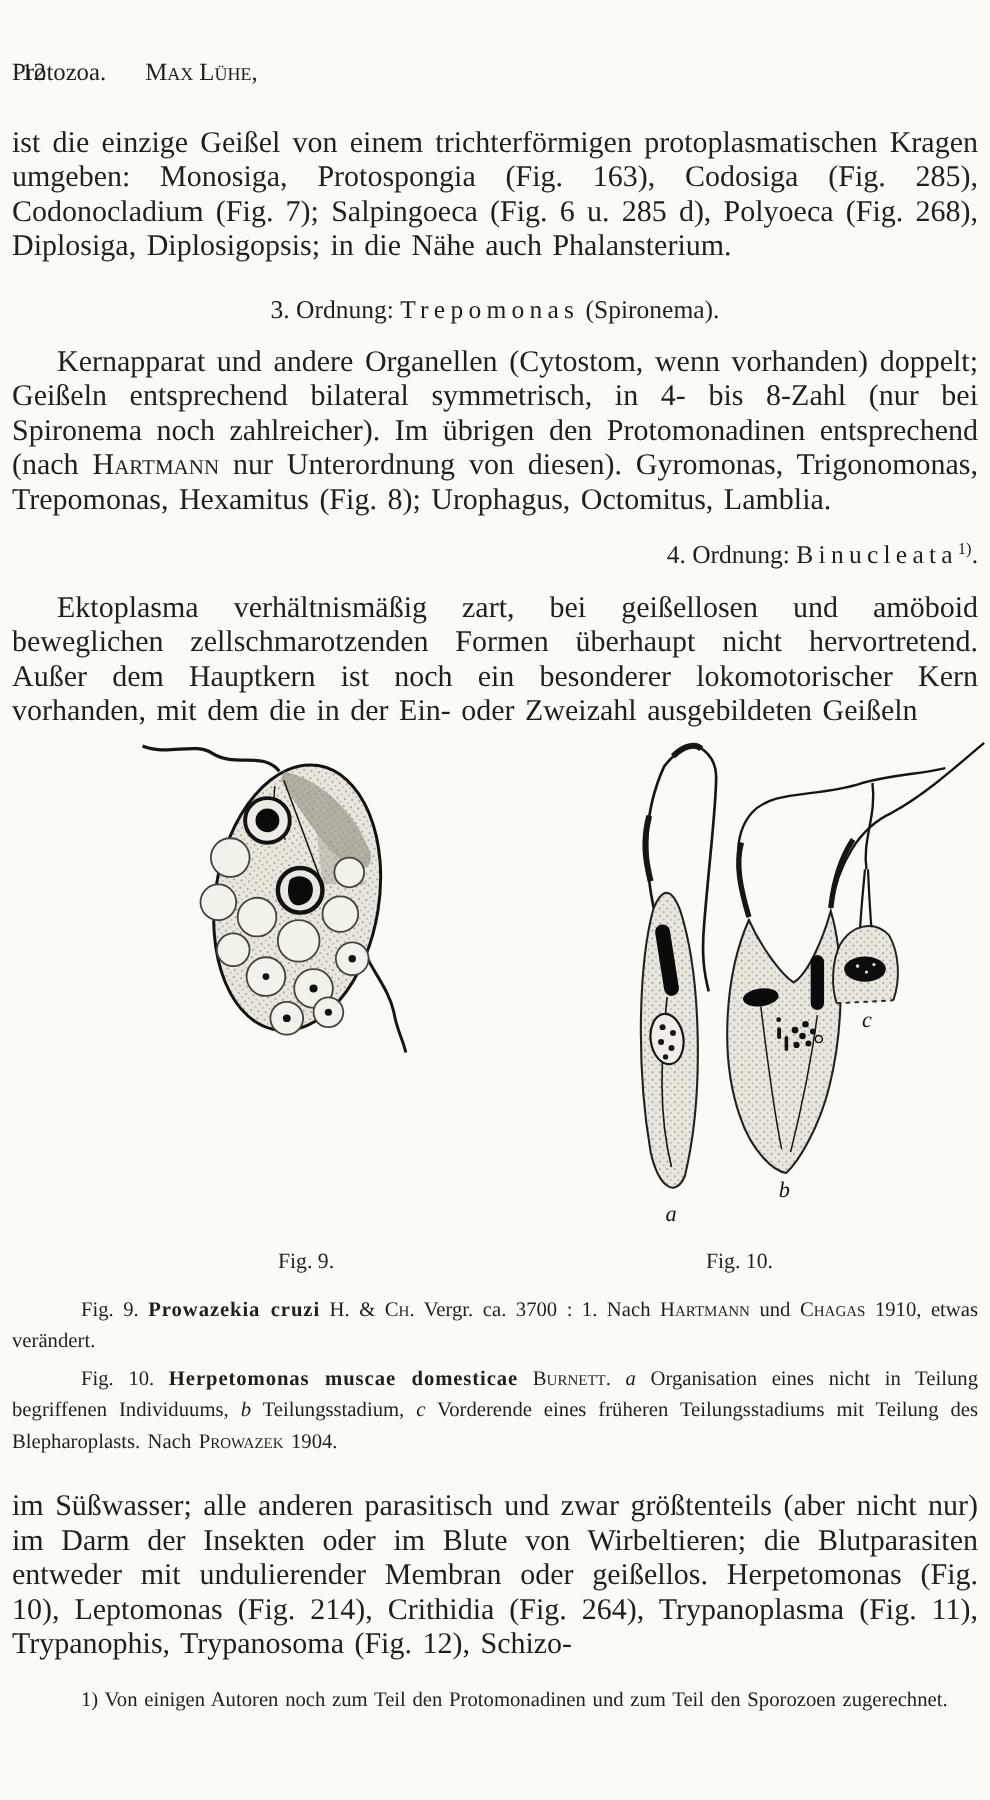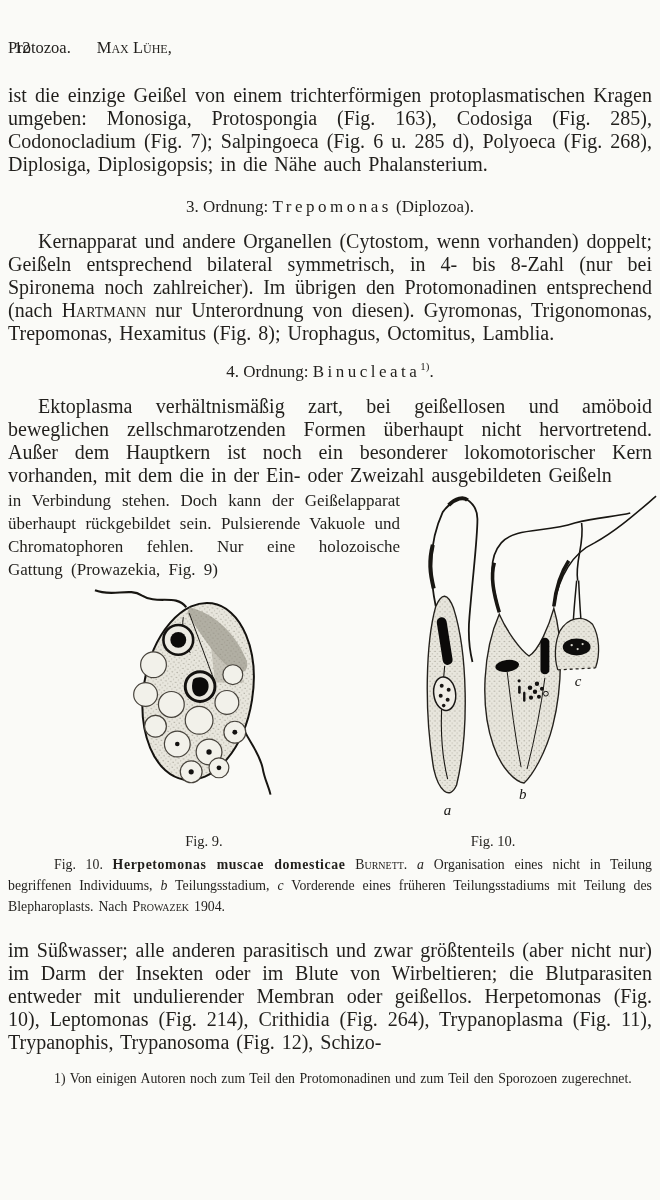--- a/index.html
+++ b/index.html
@@ -20,21 +20,21 @@
   }
   p.body.indent{text-indent:30px;}
   .h-ord{
     text-align:center;font-size:17px;font-weight:normal;margin:0;
   }
   .h-ord .spread{letter-spacing:3.5px;}
   .h-ord sup{font-size:11px;}
   #p1{margin-top:24px;}
   #h3{margin-top:21px;margin-bottom:13px;}
   #p2{}
-  #h4{margin-top:15px;margin-bottom:13px;}
+  #h4{margin-top:15px;margin-bottom:13px;text-align:right;}
   #p3wide{}
   .figrow{display:flex;margin-top:2px;}
   .leftcol{width:392px;flex:none;}
   .rightcol{flex:1;position:relative;}
   .narrowtext{
     font-size:17px;line-height:23px;text-align:justify;margin:0;word-spacing:4px;
   }
   .fig9wrap{margin:4px 0 0 86px;}
   .fig10wrap{margin-top:-8px;margin-left:4px;}
   .figlabels{display:flex;margin-top:2px;font-size:14.5px;}
@@ -61,31 +61,30 @@
 
 <div class="page">
 
   <div class="pagehead">
     <span class="pagenum">12</span>
     <div class="runhead"><span>Protozoa.</span><span class="gap"></span><span class="sc">Max Lühe,</span></div>
   </div>
 
   <p class="body" id="p1">ist die einzige Geißel von einem trichterförmigen protoplasmatischen Kragen umgeben: Monosiga, Protospongia (Fig. 163), Codosiga (Fig. 285), Codonocladium (Fig. 7); Salpingoeca (Fig. 6 u. 285 d), Polyoeca (Fig. 268), Diplosiga, Diplosigopsis; in die Nähe auch Phalansterium.</p>
 
-  <h3 class="h-ord" id="h3"><span>3. Ordnung: </span><span class="spread">Trepomonas</span><span> (Diplozoa).</span></h3>
+  <h3 class="h-ord" id="h3"><span>3. Ordnung: </span><span class="spread">Trepomonas</span><span> (Spironema).</span></h3>
 
   <p class="body indent" id="p2"><span>Kernapparat und andere Organellen (Cytostom, wenn vorhanden) doppelt; Geißeln entsprechend bilateral symmetrisch, in 4- bis 8-Zahl (nur bei Spironema noch zahlreicher).  Im übrigen den Protomonadinen entsprechend (nach </span><span class="sc">Hartmann</span><span> nur Unterordnung von diesen).  Gyromonas, Trigonomonas, Trepomonas, Hexamitus (Fig. 8); Urophagus, Octomitus, Lamblia.</span></p>
 
   <h3 class="h-ord" id="h4"><span>4. Ordnung: </span><span class="spread">Binucleata</span><sup>1)</sup><span>.</span></h3>
 
   <p class="body indent" id="p3wide">Ektoplasma verhältnismäßig zart, bei geißellosen und amöboid beweglichen zellschmarotzenden Formen überhaupt nicht hervortretend. Außer dem Hauptkern ist noch ein besonderer lokomotorischer Kern vorhanden, mit dem die in der Ein- oder Zweizahl ausgebildeten Geißeln</p>
 
   <div class="figrow">
     <div class="leftcol">
-      <p class="narrowtext">in Verbindung stehen.  Doch kann der Geißelapparat überhaupt rückgebildet sein. Pulsierende Vakuole und Chromatophoren fehlen.  Nur eine holozoische Gattung (Prowazekia, Fig. 9)</p>
 
       <div class="fig9wrap">
         <svg width="238" height="214" viewBox="0 0 240 215">
           <defs>
             <pattern id="stip" width="5" height="5" patternUnits="userSpaceOnUse">
               <rect width="5" height="5" fill="#e8e6dd"></rect>
               <circle cx="1.2" cy="1.4" r="0.7" fill="#a5a296"></circle>
               <circle cx="3.6" cy="3.8" r="0.6" fill="#b3b0a4"></circle>
             </pattern>
           </defs>
@@ -190,20 +189,21 @@
         </svg>
       </div>
     </div>
   </div>
 
   <div class="figlabels">
     <div class="l9">Fig. 9.</div>
     <div class="l10">Fig. 10.</div>
   </div>
 
+  <p class="caption" id="cap9"><span>Fig. 9.</span><span> </span><span class="boldsp">Prowazekia cruzi</span><span> H. &amp; </span><span class="sc">Ch</span><span>.  Vergr. ca. 3700 : 1.  Nach </span><span class="sc">Hartmann</span><span> und </span><span class="sc">Chagas</span><span> 1910, etwas verändert.</span></p>
 
   <p class="caption" id="cap10"><span>Fig. 10.</span><span> </span><span class="boldsp">Herpetomonas muscae domesticae</span><span> </span><span class="sc">Burnett</span><span>.  </span><span class="ital">a</span><span> Organisation eines nicht in Teilung begriffenen Individuums, </span><span class="ital">b</span><span> Teilungsstadium, </span><span class="ital">c</span><span> Vorderende eines früheren Teilungsstadiums mit Teilung des Blepharoplasts.  Nach </span><span class="sc">Prowazek</span><span> 1904.</span></p>
 
   <p class="body" id="p4">im Süßwasser; alle anderen parasitisch und zwar größtenteils (aber nicht nur) im Darm der Insekten oder im Blute von Wirbeltieren; die Blutparasiten entweder mit undulierender Membran oder geißellos. Herpetomonas (Fig. 10), Leptomonas (Fig. 214), Crithidia (Fig. 264), Trypanoplasma (Fig. 11), Trypanophis, Trypanosoma (Fig. 12), Schizo-</p>
 
   <p class="footnote"><span>1)</span><span> Von einigen Autoren noch zum Teil den Protomonadinen und zum Teil den Sporozoen zugerechnet.</span></p>
 
 </div>
 
 </body></html>

